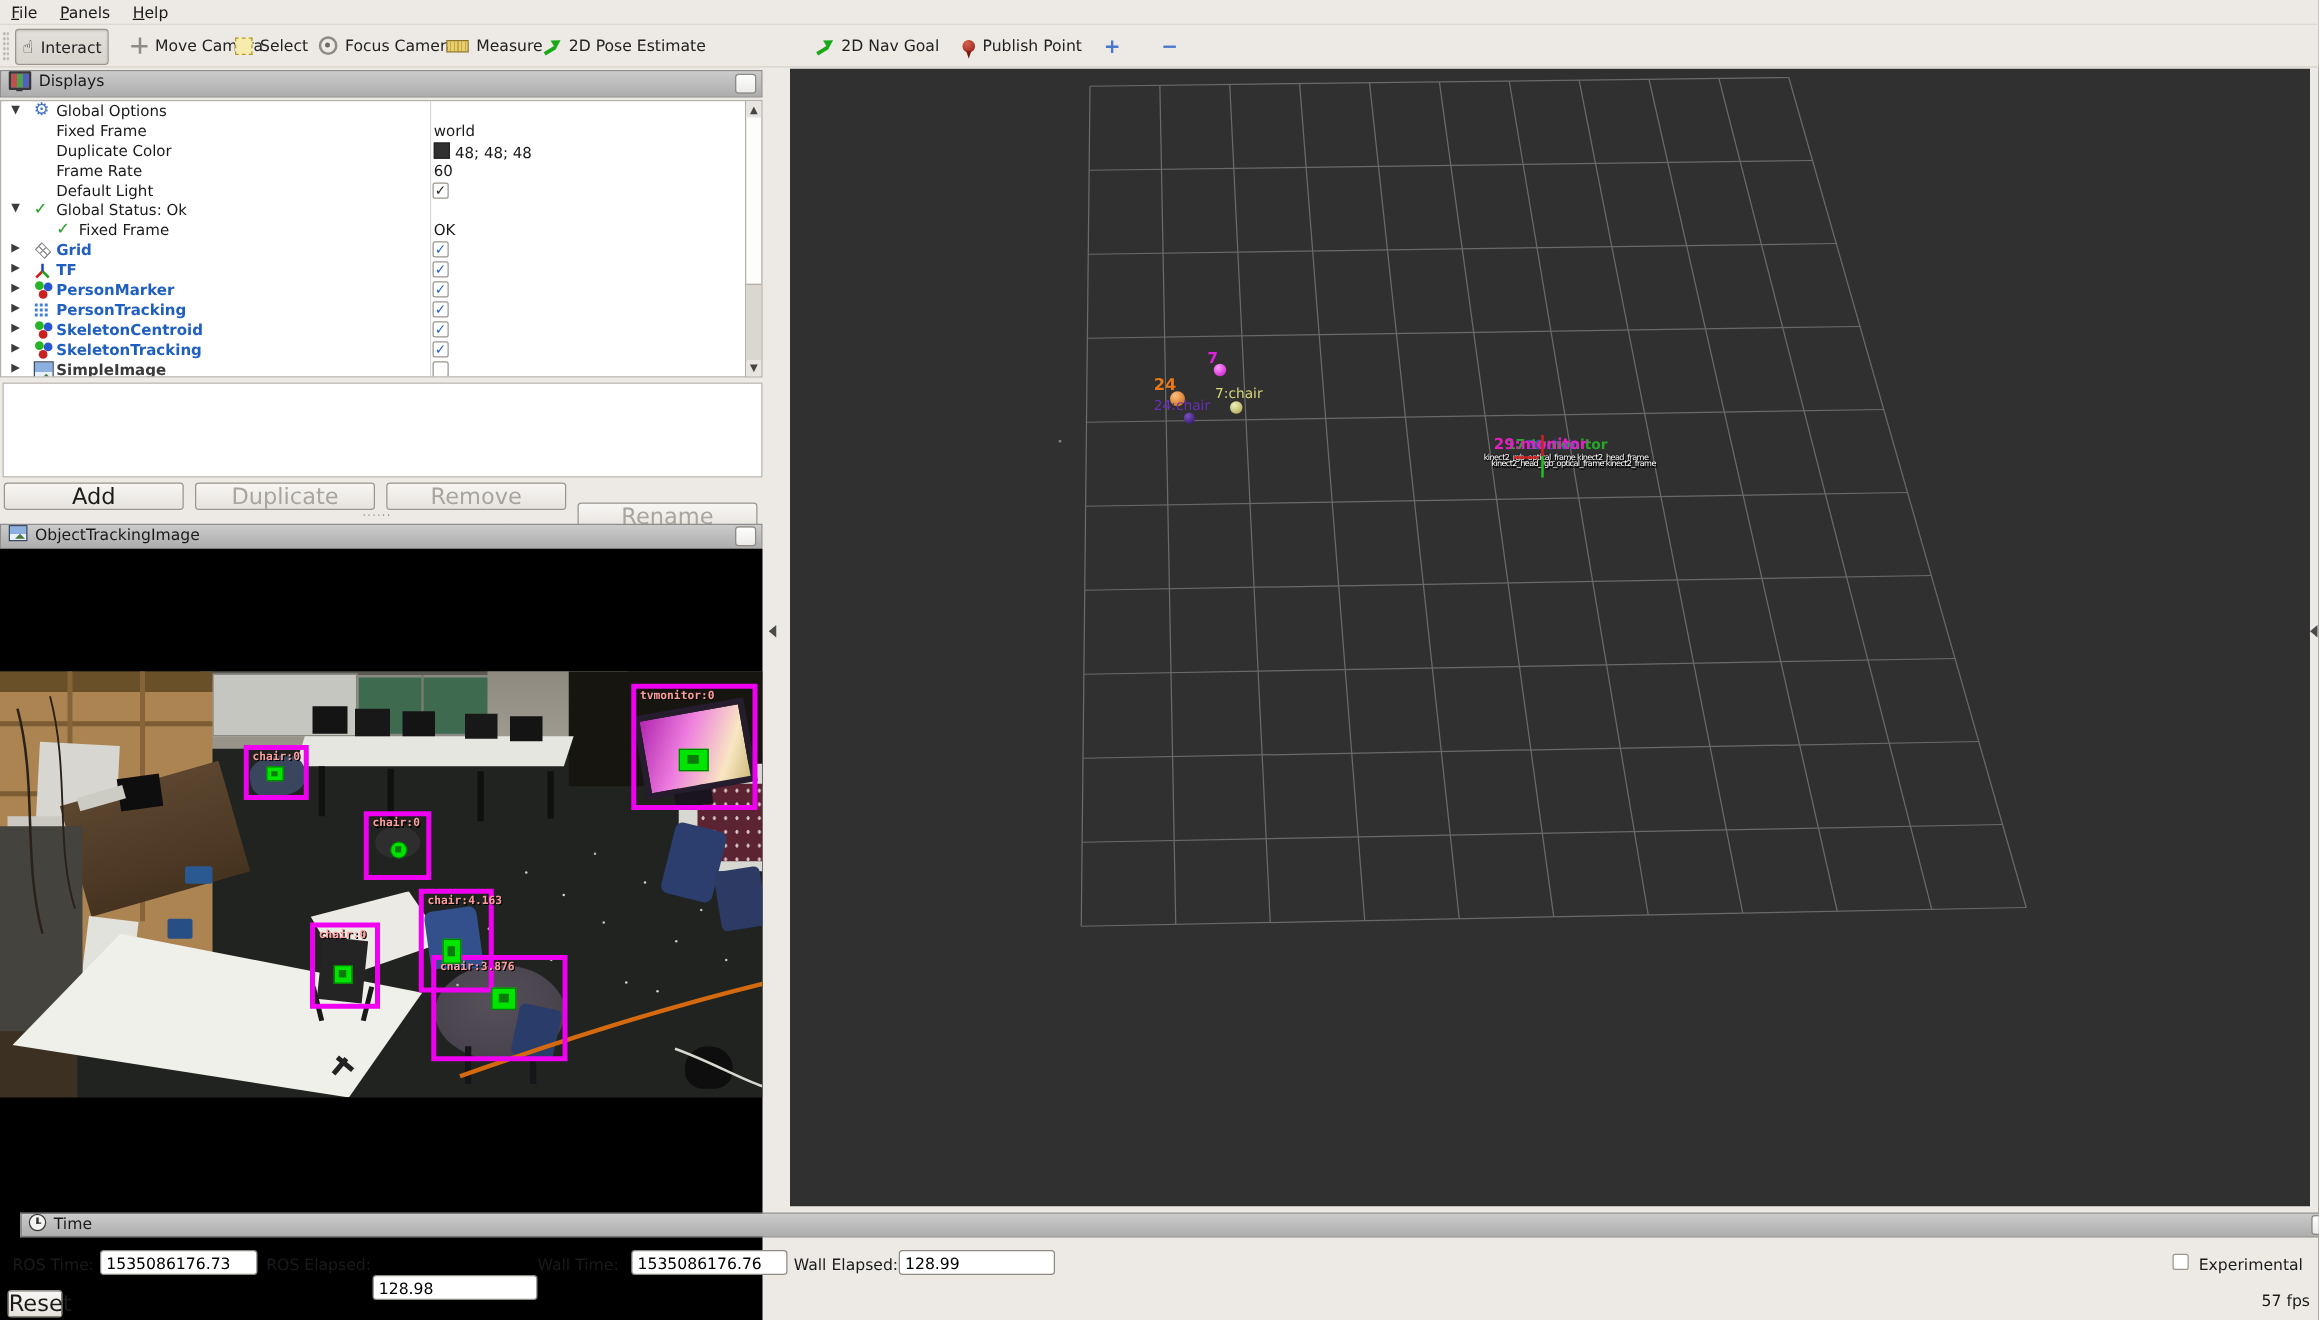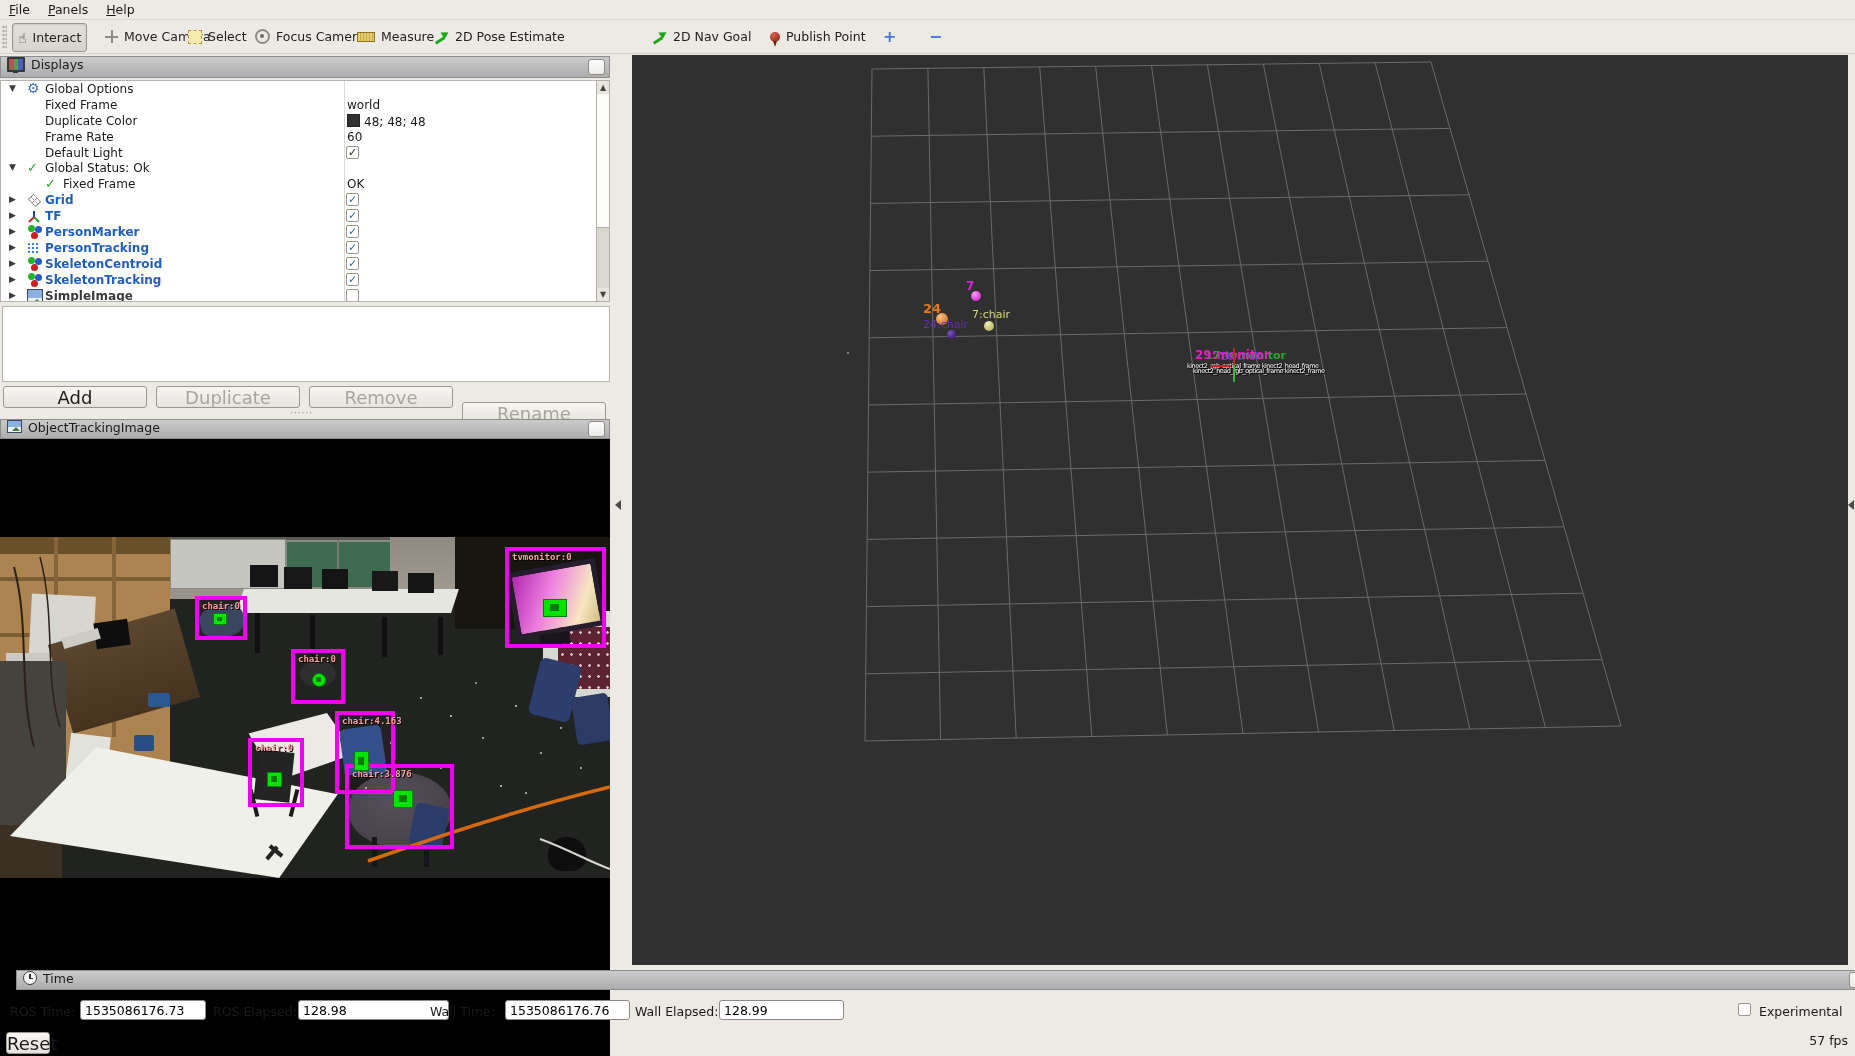--- a/index.html
+++ b/index.html
@@ -418,21 +418,21 @@
 
   <div class="phead" style="left:16px;top:970px;width:1855px;height:20px;">
     <span class="icon clock-icon"></span>
     <span>Time</span>
     <span class="float-btn" style="top:1px;"></span>
   </div>
 
   <span class="tfield-label" style="left:10px;">ROS Time:</span>
   <input class="tinput" style="left: 80px; width: 126px;" value="1535086176.73">
   <span class="tfield-label" style="left:213px;">ROS Elapsed:</span>
-  <input class="tinput" style="left: 298px; width: 151px;" value="128.98">
+  <input class="tinput" style="left: 298px; width: 132px; margin-top: 20px;" value="128.98">
   <span class="tfield-label" style="left:430px;">Wall Time:</span>
   <input class="tinput" style="left: 505px; width: 125px;" value="1535086176.76">
   <span class="tfield-label" style="left:635px;">Wall Elapsed:</span>
   <input class="tinput" style="left: 719px; width: 125px;" value="128.99">
 
   <span class="checkbox" style="left:1738px;top:1003px;"></span>
   <span class="tfield-label" style="left:1759px;">Experimental</span>
 
   <div class="btn" style="left:6px;top:1032px;width:44px;">Reset</div>
   <span class="abs" style="left:1760px;top:1033px;width:88px;text-align:right;font-size:12.5px;">57 fps</span>

